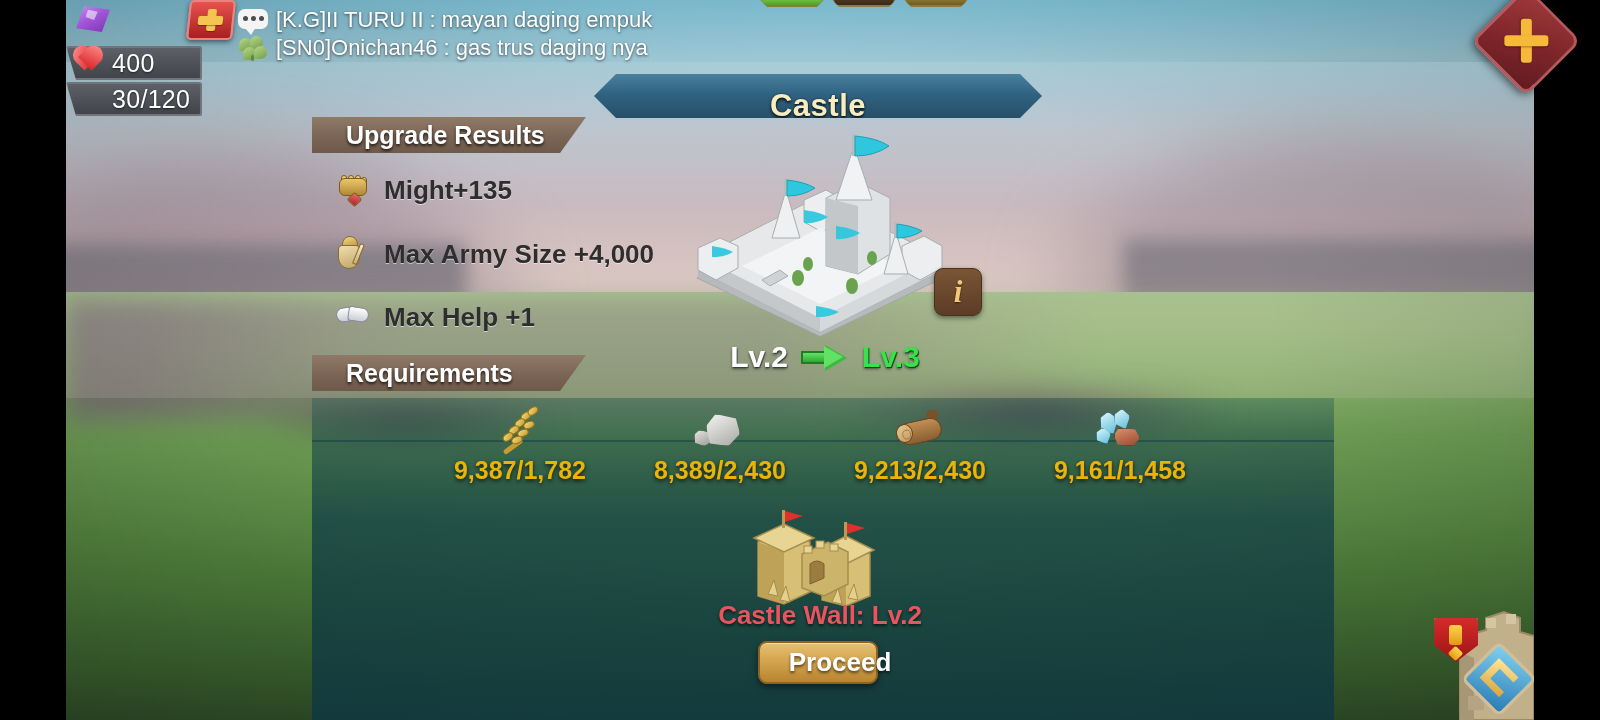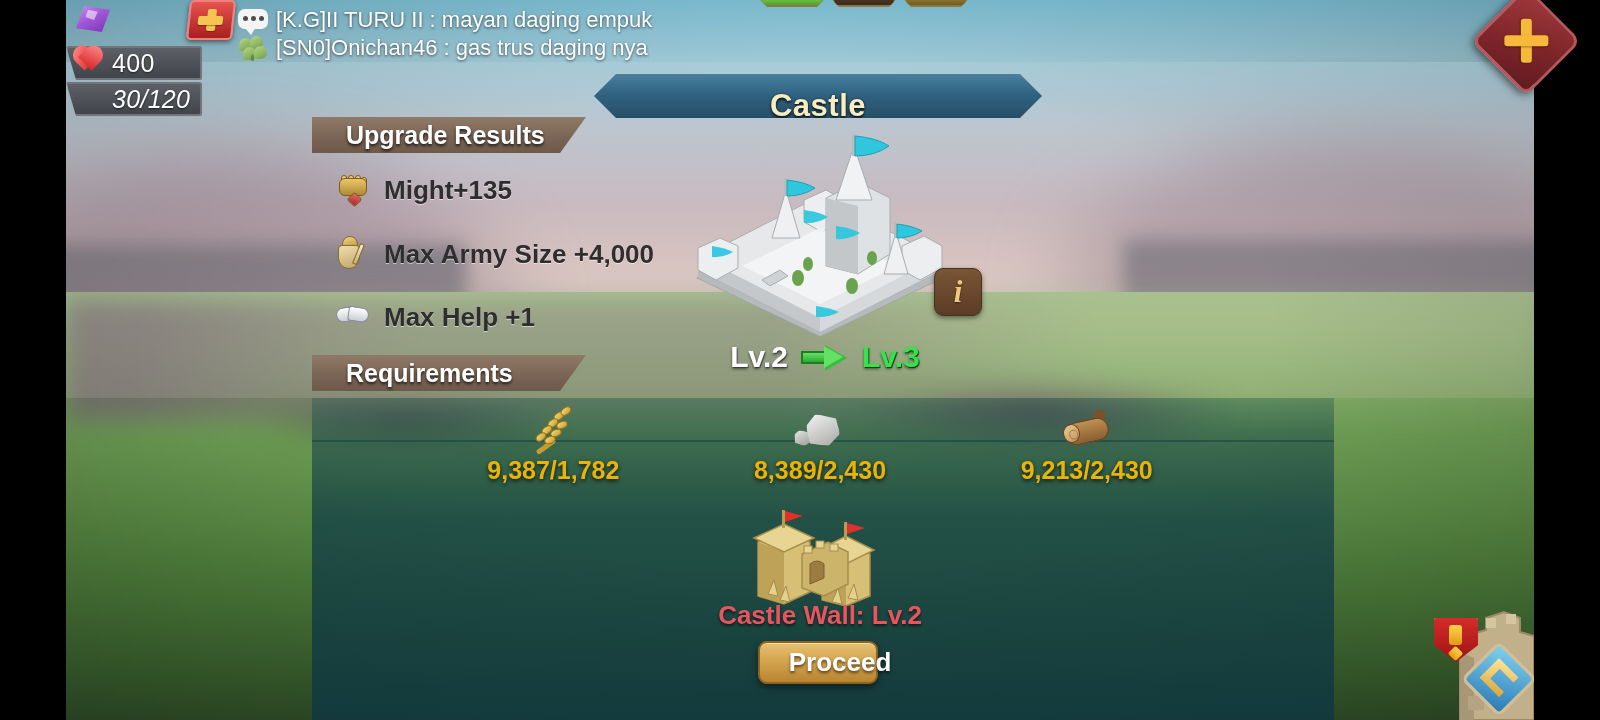--- a/index.html
+++ b/index.html
@@ -82,21 +82,21 @@
 
   
   .hud-bar {
     position:absolute; display:flex; align-items:center;
     background:linear-gradient(180deg,#5d6066,#41444a);
     border:2px solid #71747a; border-radius:3px;
     box-shadow:0 2px 4px rgba(0,0,0,.45);
     color:#fff; font-size:25px; padding:0 14px 0 44px; height:34px;margin-top:44px;
   }
   .hud-gem { left:66px; top:2px; width:136px; clip-path:polygon(0 0,100% 0,100% 100%,10px 100%); }
-  .hud-hp  { left:66px; top:38px; width:136px; clip-path:polygon(0 0,100% 0,100% 100%,10px 100%);font-style:italic; }
+  .hud-hp  { left:66px; top:38px; width:136px; clip-path:polygon(0 0,100% 0,100% 100%,10px 100%); }
   .hud-val { font-size:25px; letter-spacing:.3px; text-shadow:0 1px 2px rgba(0,0,0,.6); }
 
   .gem-icon {
     position:absolute; left:76px; top:6px; width:34px; height:26px;
     background:linear-gradient(150deg,#c98ff0 0%, #a257d8 45%, #7c32b4 100%);
     clip-path:polygon(24% 0,100% 14%,76% 100%,0 86%);
     box-shadow:0 1px 2px rgba(0,0,0,.5);
   }
   .gem-icon::after{content:'';position:absolute;left:28%;top:14%;width:36%;height:40%;background:rgba(255,255,255,.55);clip-path:polygon(20% 0,100% 20%,70% 100%,0 70%);}
   .hp-icon {
@@ -522,20 +522,29 @@
 
     <div class="res-item">
       <span class="res-ico">
         <i class="lg-knot"></i>
           <i class="lg-body"></i>
           <i class="lg-end"></i>
       </span>
       <span class="res-txt">9,213/2,430</span>
     </div>
 
+    <div class="res-item">
+      <span class="res-ico">
+        <i class="o-rock"></i>
+        <i class="o-cry o-c1"></i>
+          <i class="o-cry o-c2"></i>
+          <i class="o-cry o-c3"></i>
+      </span>
+      <span class="res-txt">9,161/1,458</span>
+    </div>
 
   </div>
 
   <div class="wall-img">
     <svg width="132" height="98" viewBox="0 0 132 98">
 
       <polygon points="6,88 6,34 32,22 58,34 58,84 32,96" fill="#d8bf76" stroke="#a78d4c" stroke-width="1.5"></polygon>
       <polygon points="6,88 32,96 32,44 6,34" fill="#bda257"></polygon>
       <polygon points="2,30 32,16 62,30 32,44" fill="#e8d594" stroke="#a78d4c" stroke-width="1.5"></polygon>
       <rect x="30" y="2" width="3" height="18" fill="#b79b53"></rect>

